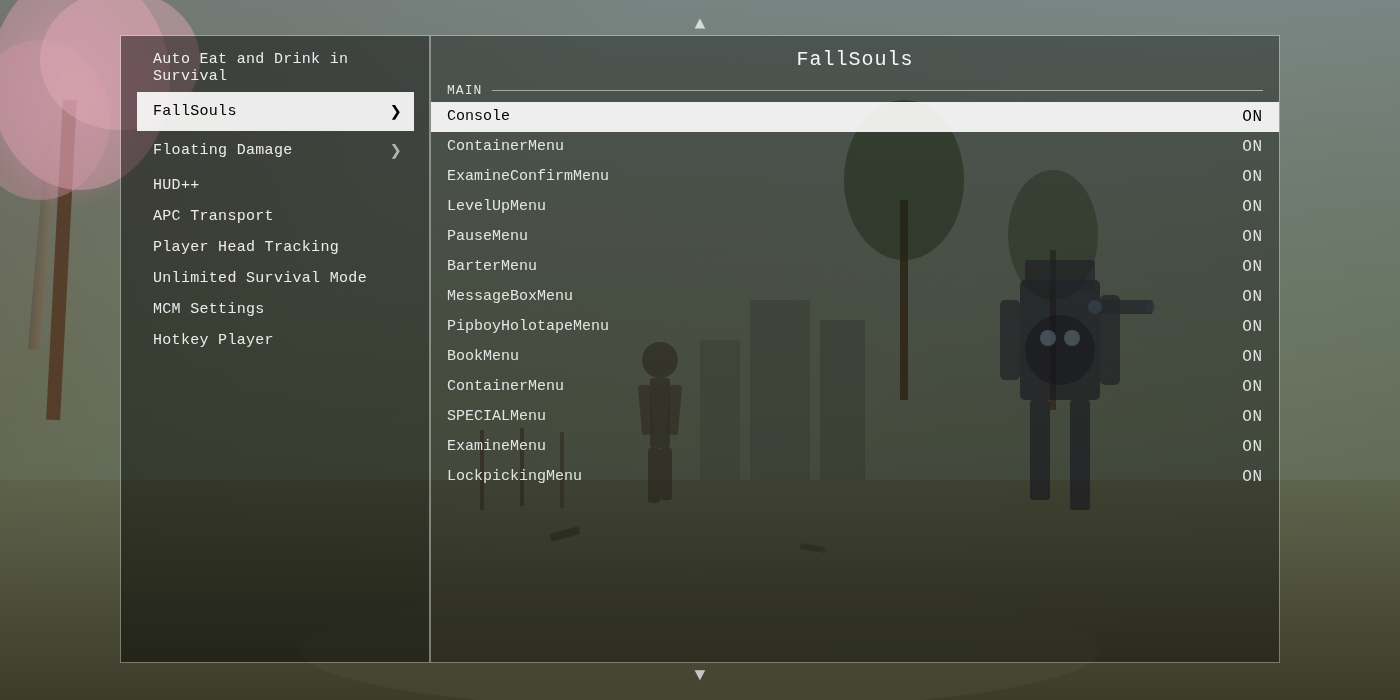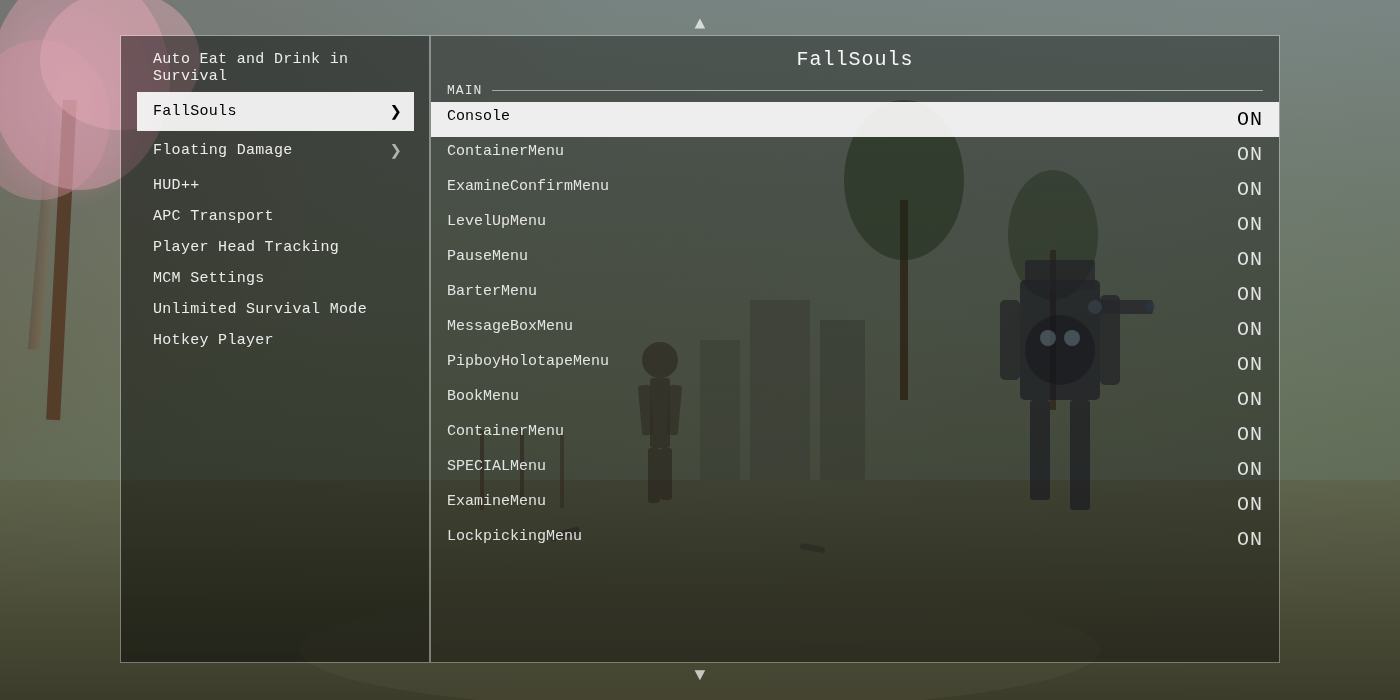--- a/index.html
+++ b/index.html
@@ -219,21 +219,21 @@
       background: rgba(255,255,255,0.9);
       color: #000;
     }
 
     .right-item .item-label {
       flex: 1;
     }
 
     .right-item .item-value {
       color: rgba(255,255,255,0.85);
-      font-size: 20px;
+      font-size: 16px;
       letter-spacing: 0.05em;
     }
 
     .right-item.selected .item-value {
       color: #000;
     }
 
     
     .scroll-bottom {
       display: flex;
@@ -351,24 +351,24 @@
           <div class="menu-item">
             <span>HUD++</span>
           </div>
           <div class="menu-item">
             <span>APC Transport</span>
           </div>
           <div class="menu-item">
             <span>Player Head Tracking</span>
           </div>
           <div class="menu-item">
+            <span>Unlimited Survival Mode</span>
+          </div>
+          <div class="menu-item">
             <span>MCM Settings</span>
-          </div>
-          <div class="menu-item">
-            <span>Unlimited Survival Mode</span>
           </div>
           <div class="menu-item">
             <span>Hotkey Player</span>
           </div>
         </div>
 
     </div>
 
     <div class="right-panel" style="background: rgba(0,0,0,0.35);">
 

